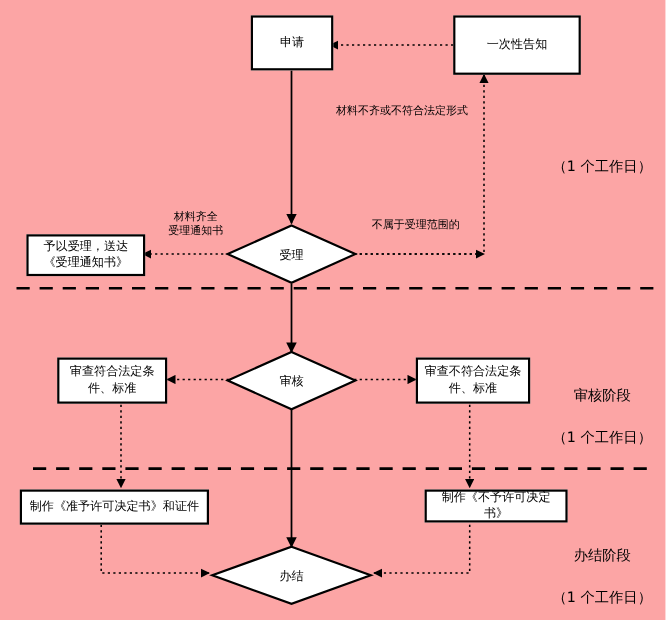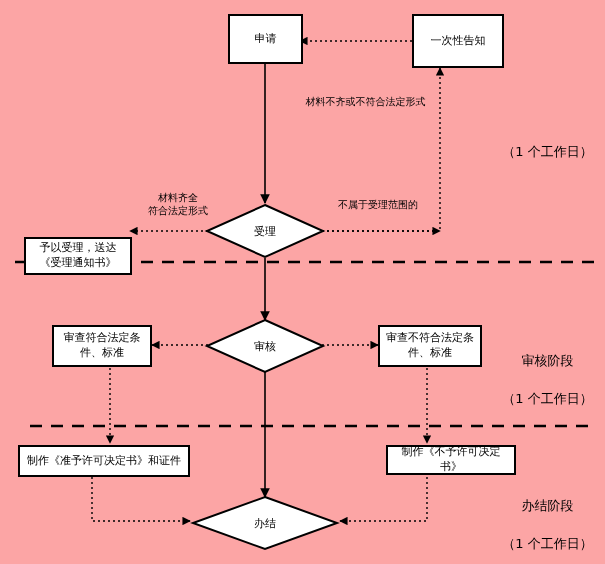--- a/index.html
+++ b/index.html
@@ -116,32 +116,32 @@
 
     <path d="M 15 262 L 600 262" fill="none" stroke="#000000" stroke-width="2.4" stroke-dasharray="12 9"></path>
 
     <path d="M 30 426 L 595 426" fill="none" stroke="#000000" stroke-width="2.4" stroke-dasharray="12 9"></path>
   </svg>
 
   <div class="node box" style="left:228px; top:14px; width:75px; height:50px;">
     <span>申请</span>
   </div>
 
-  <div class="node box" style="left:412px; top:14px; width:92px; height:54px;">
+  <div class="node box" style="left:412px; top:14px; width:116px; height:54px;">
     <span>一次性告知</span>
   </div>
 
   <div class="diamond-wrap" style="left:204px; top:203px; width:122px; height:56px;">
     <svg width="122" height="56" viewBox="0 0 122 56">
       <polygon points="61,2 119,28 61,54 3,28" fill="#ffffff" stroke="#000000" stroke-width="2"></polygon>
     </svg>
     <span class="diamond-label">受理</span>
   </div>
 
-  <div class="node box" style="left:24px; top:213px; width:108px; height:38px; white-space:pre-line;margin-top:24px;">
+  <div class="node box" style="left:24px; top:213px; width:108px; height:38px; white-space:pre-line;">
     <span>予以受理，送达
 《受理通知书》</span>
   </div>
 
 
   <div class="diamond-wrap" style="left:204px; top:318px; width:122px; height:56px;">
     <svg width="122" height="56" viewBox="0 0 122 56">
       <polygon points="61,2 119,28 61,54 3,28" fill="#ffffff" stroke="#000000" stroke-width="2"></polygon>
     </svg>
     <span class="diamond-label">审核</span>
@@ -168,21 +168,21 @@
   <div class="diamond-wrap" style="left:190px; top:495px; width:150px; height:56px;">
     <svg width="150" height="56" viewBox="0 0 150 56">
       <polygon points="75,2 147,28 75,54 3,28" fill="#ffffff" stroke="#000000" stroke-width="2"></polygon>
     </svg>
     <span class="diamond-label">办结</span>
   </div>
 
   <div class="edge-label" style="left:283px; top:95px; width:165px;">材料不齐或不符合法定形式</div>
 
   <div class="edge-label" style="left:133px; top:191px; width:90px;">材料齐全
-符合法定形式</div>
+受理通知书</div>
 
   <div class="edge-label" style="left:318px; top:198px; width:120px;">不属于受理范围的</div>
 
   <div class="stage-label" style="left:495px; top:124px; width:105px;">
     <div>（1 个工作日）</div>
   </div>
 
   <div class="stage-label" style="left:495px; top:333px; width:105px;">
     <div>审核阶段</div>
     <div>（1 个工作日）</div>

